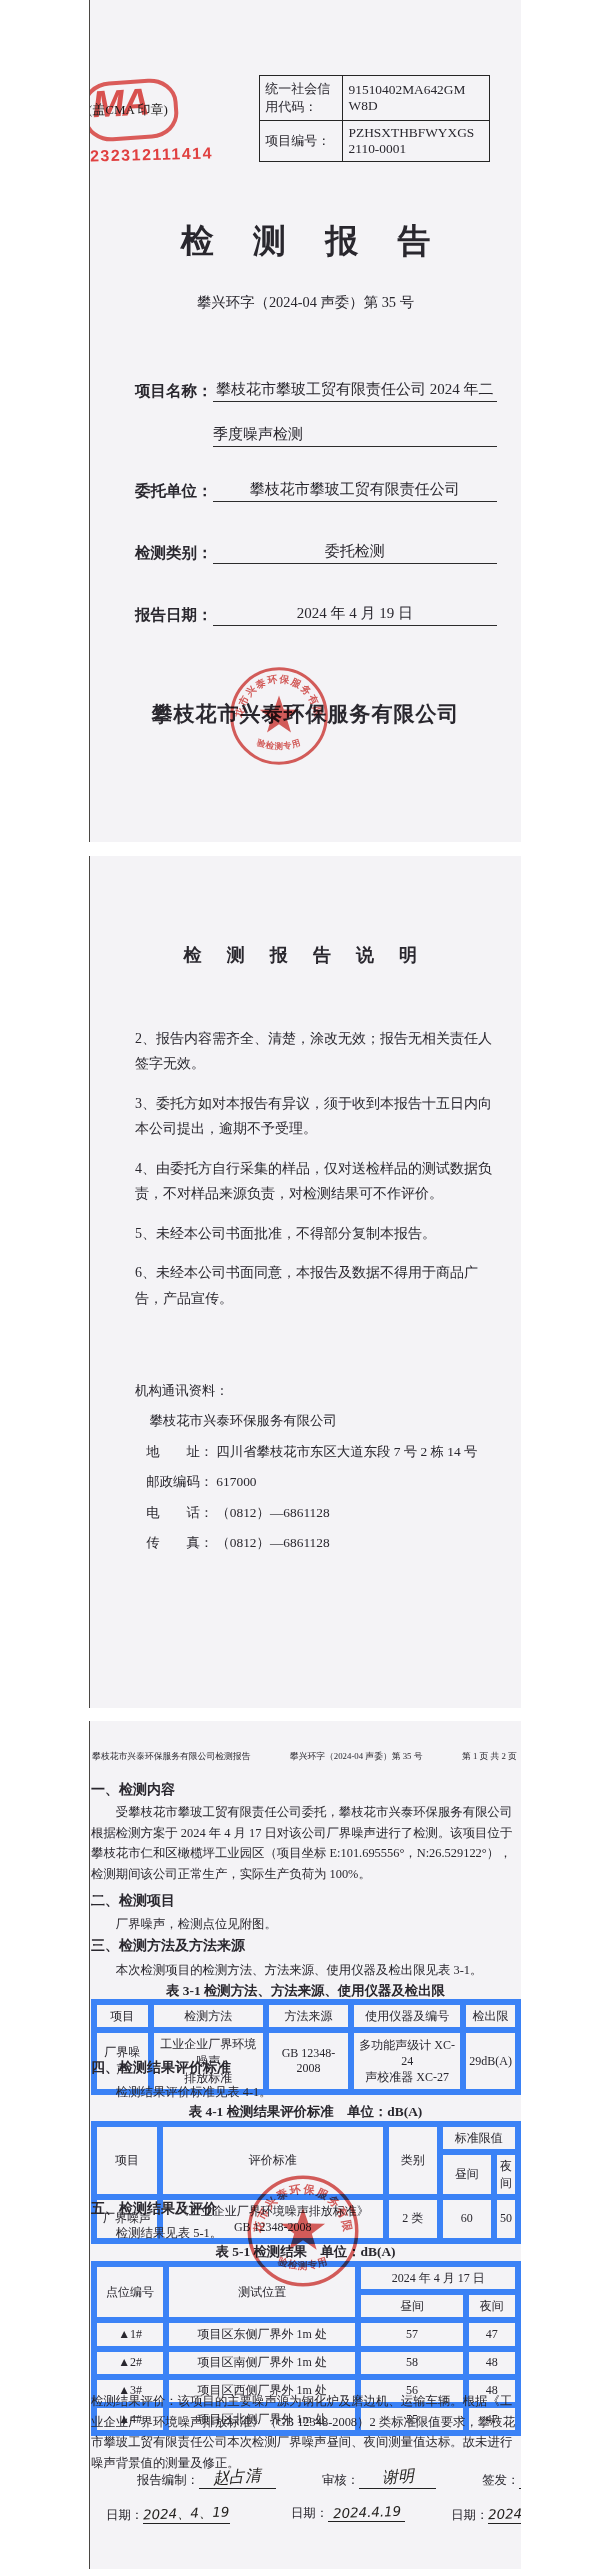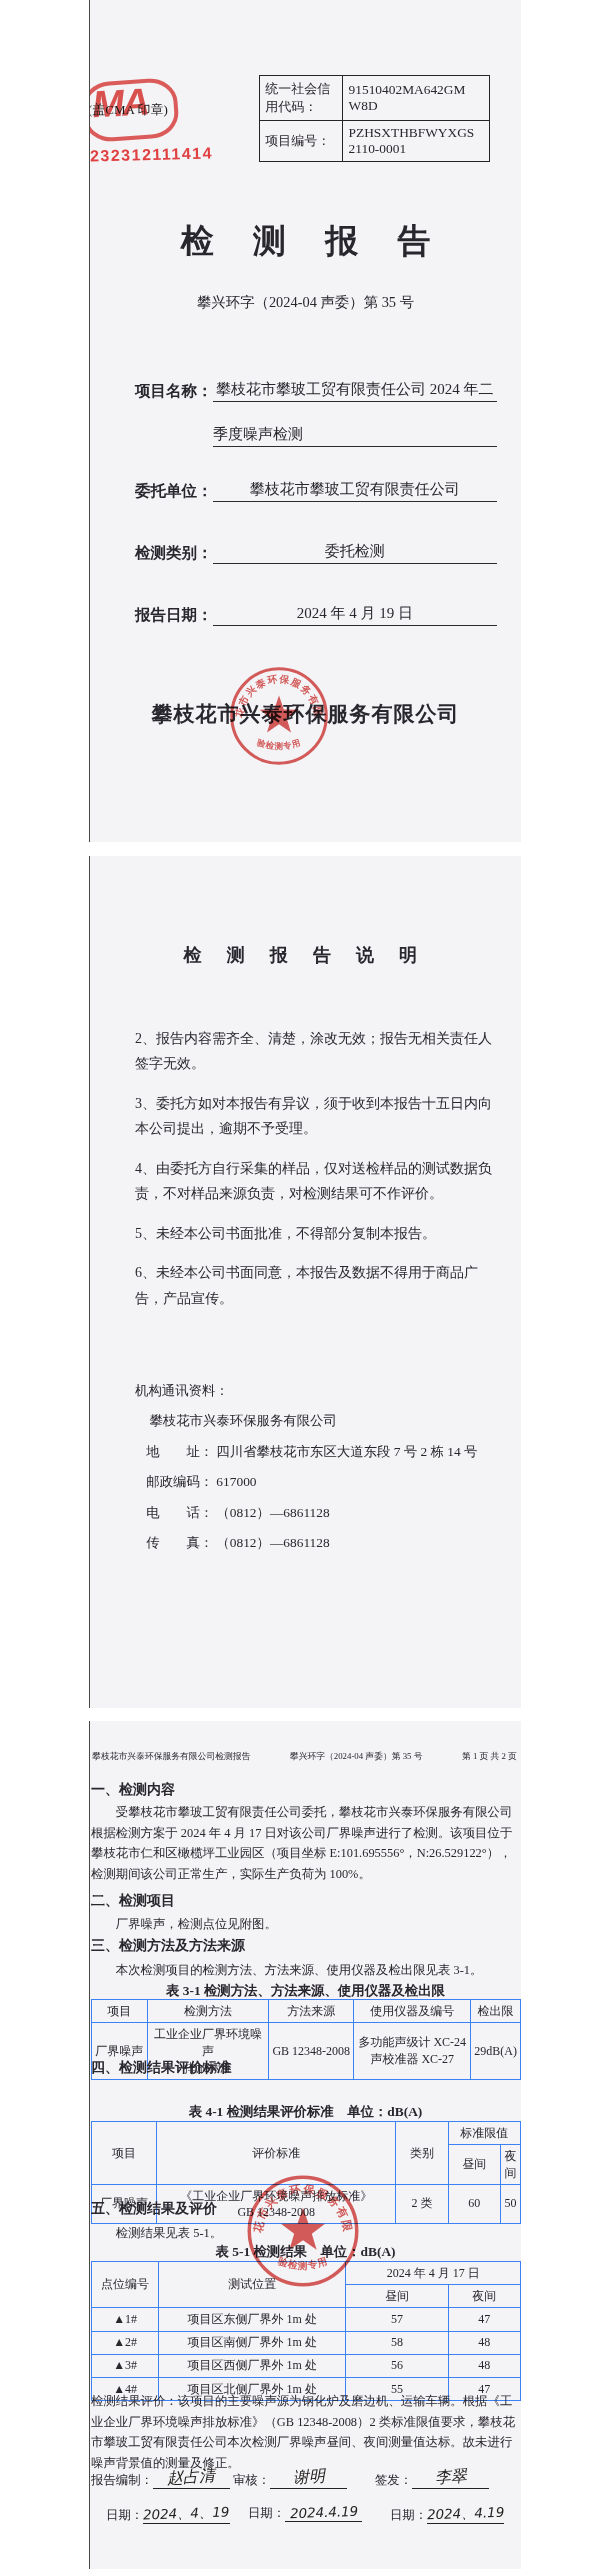--- a/index.html
+++ b/index.html
@@ -39,25 +39,25 @@
   .contact .crow.indent{padding-left:11.3px;}
 
   
   .p3-header{position:absolute;left:2.1px;right:4.1px;top:30px;display:flex;justify-content:space-between;font-size:8.8px;}
   .sec-h{position:absolute;left:1px;font-size:14px;font-weight:bold;}
   .sec-p{position:absolute;left:1px;right:4.1px;font-size:12.4px;line-height:1.66;}
   .indent2{text-indent:2em;}
   .tbl-title{position:absolute;left:0;width:100%;text-align:center;font-size:13.4px;font-weight:bold;}
   .tbl-title .unit{font-weight:bold;}
   table.rpt{position:absolute;left:1px;border-collapse:collapse;font-size:12px;text-align:center;border-top:1.5px solid #161616;border-bottom:1.5px solid #161616;}
-  table.rpt td,table.rpt th{border:1px solid #3b82f6;padding:2.6px 3.1px;font-weight:normal;vertical-align:middle;}
+  table.rpt td,table.rpt th{border:6px solid #3b82f6;padding:2.6px 3.1px;font-weight:normal;vertical-align:middle;}
   #stamp-p3{left:155px;top:452px;width:116px;height:116px;}
   .signoff{position:absolute;left:1px;right:4.1px;top:746px;display:flex;}
   .sig-group{flex:1;font-size:12.4px;}
-  .sig-row{display:flex;align-items:flex-end;margin-bottom:15.5px;}
+  .sig-row{display:flex;align-items:flex-end;margin-bottom:15.5px;padding-left:46px;}
   .sig-label{white-space:nowrap;}
   .sig-line{display:inline-block;min-width:77px;border-bottom:1px solid #222;text-align:center;}
   .handwrite{font-style:italic;display:inline-block;transform:rotate(-4deg);font-size:16px;font-family:"DejaVu Sans",sans-serif;color:#24221f;}
   .handdate{font-style:italic;display:inline-block;transform:rotate(-2deg);font-size:13.4px;font-family:"DejaVu Sans",sans-serif;color:#24221f;}
   .date-row{padding-left:15px;}
 </style>
 </head>
 <body>
 
 <div class="page" id="page1">
@@ -188,20 +188,21 @@
       <td>
         <div>多功能声级计 XC-24</div>
         <div>声校准器 XC-27</div>
       </td>
       <td>29dB(A)</td>
     </tr>
   </tbody>
     </table>
 
   <div class="sec-h" style="top:338px;">四、检测结果评价标准</div>
+  <div class="sec-p indent2" style="top:361px;">检测结果评价标准见表 4-1。</div>
   <div class="tbl-title" style="top:382px;">
     <span>表 4-1  检测结果评价标准</span>　<span class="unit">单位：dB(A)</span>
   </div>
   <table class="rpt" style="top:400px;width:430px;">
     <tbody>
         <tr>
       <th rowspan="2" style="width:58px;">项目</th>
       <th rowspan="2" style="width:232px;">评价标准</th>
       <th rowspan="2" style="width:45px;">类别</th>
       <th colspan="2">标准限值</th>

